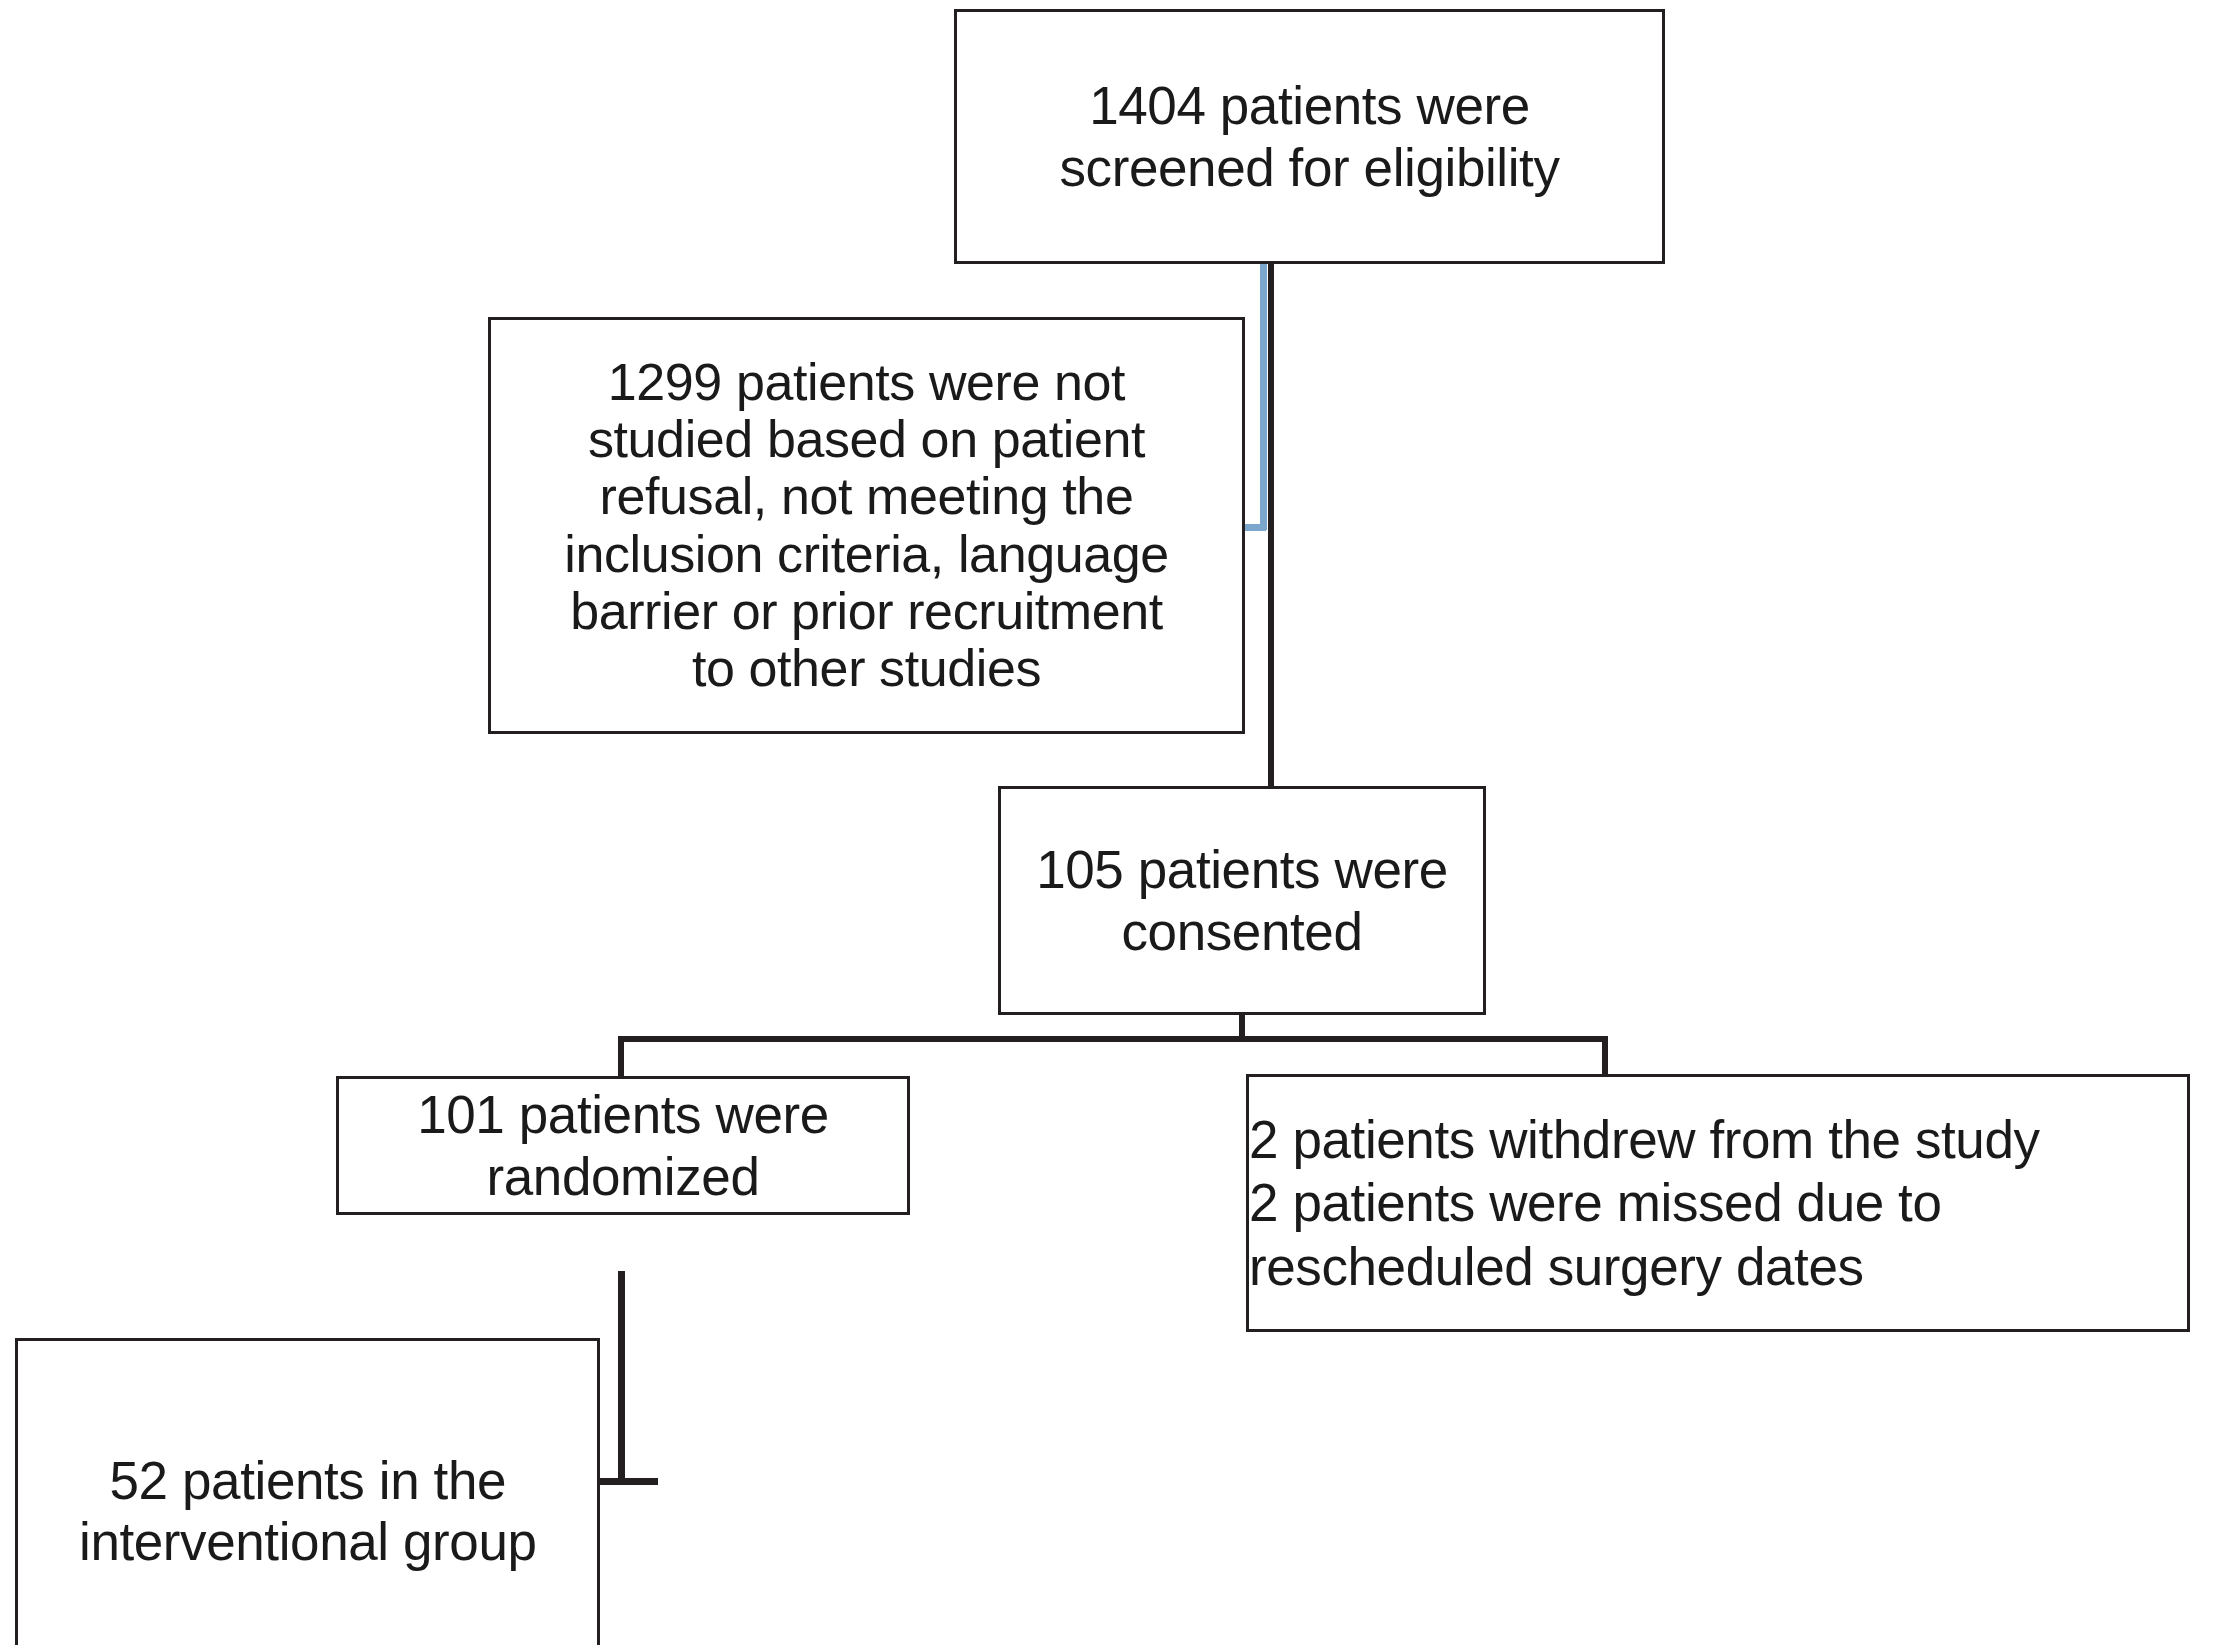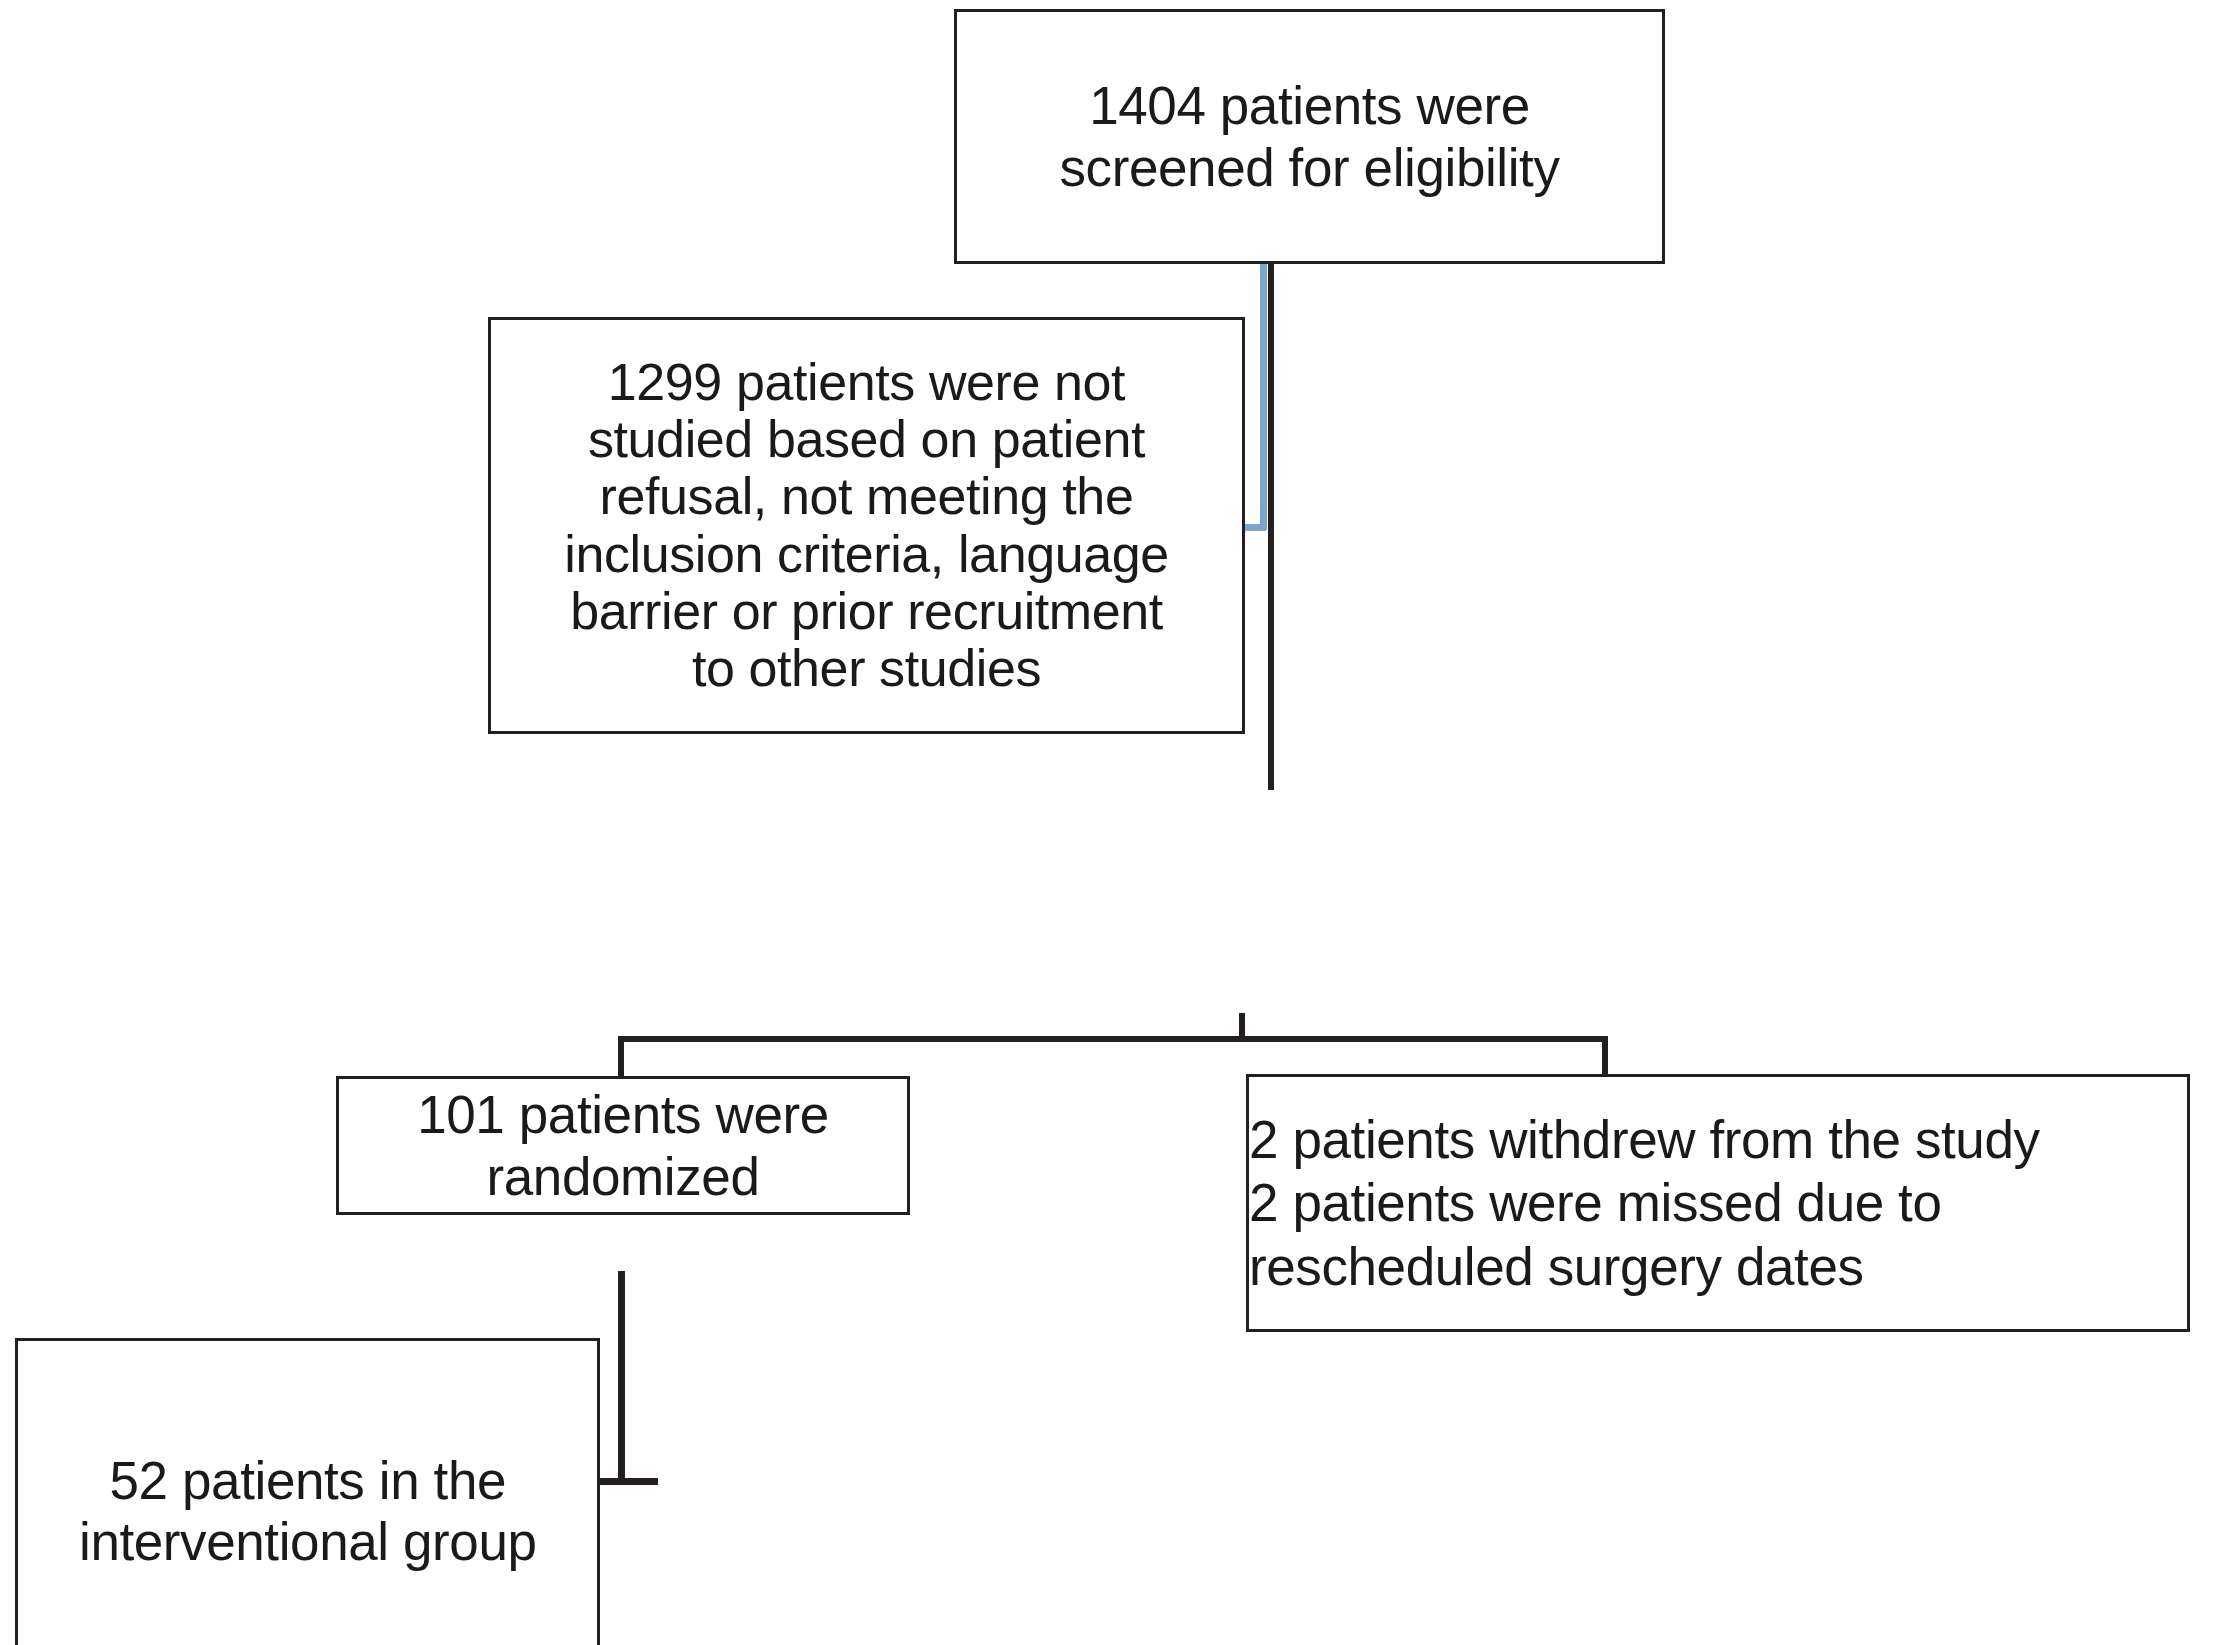--- a/index.html
+++ b/index.html
@@ -104,20 +104,24 @@
 
   <div class="node" id="node-excluded">
     <span class="txt">1299 patients were not
 studied based on patient
 refusal, not meeting the
 inclusion criteria, language
 barrier or prior recruitment
 to other studies</span>
   </div>
 
+  <div class="node" id="node-consented">
+    <span class="txt">105 patients were
+consented</span>
+  </div>
 
   <div class="node" id="node-randomized">
     <span class="txt">101 patients were
 randomized</span>
   </div>
 
   <div class="node" id="node-withdrew">
     <span class="txt">2 patients withdrew from the study
 2 patients were missed due to
 rescheduled surgery dates</span>

